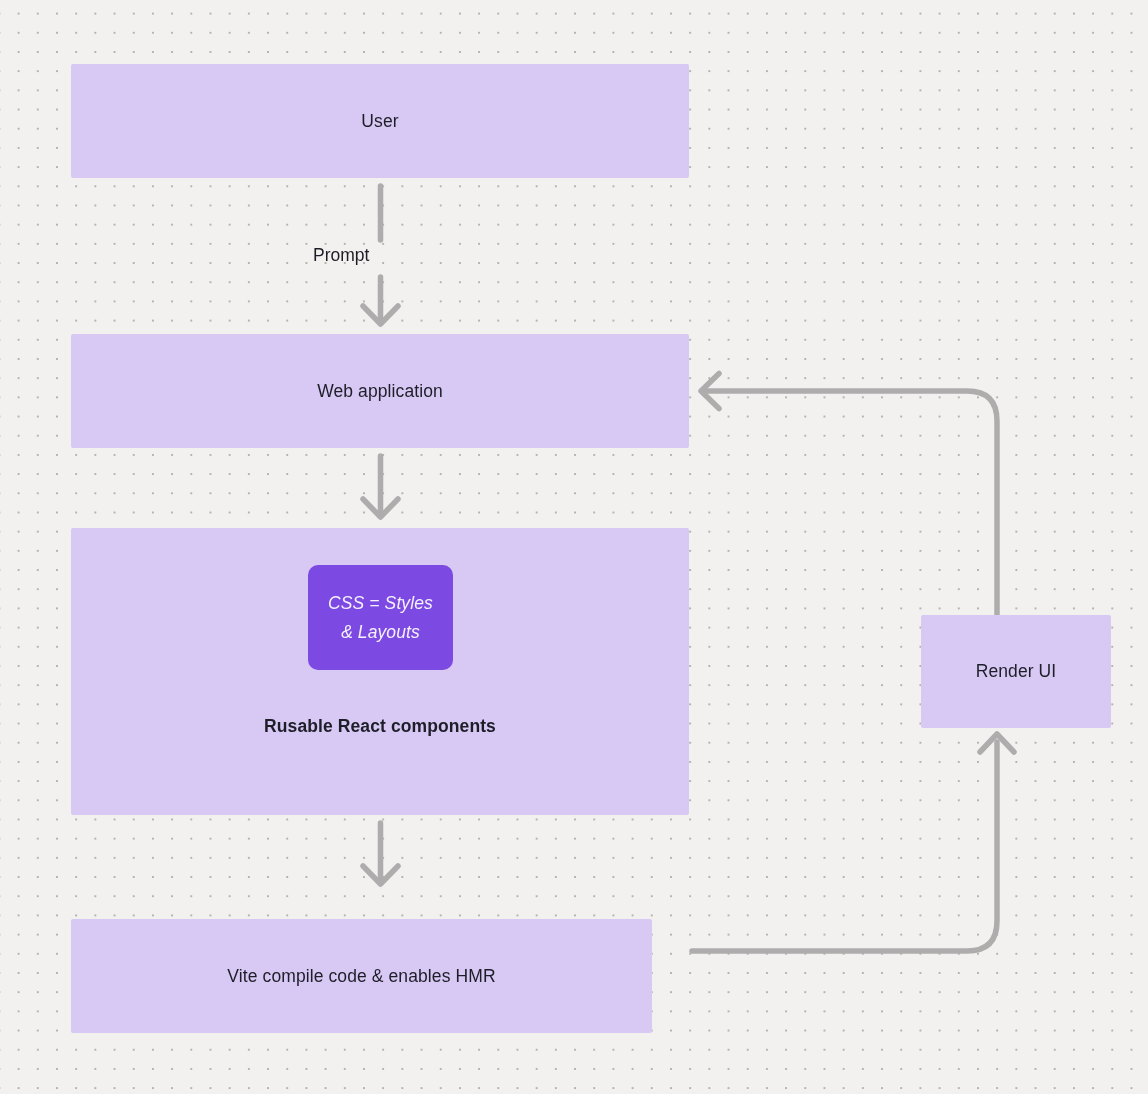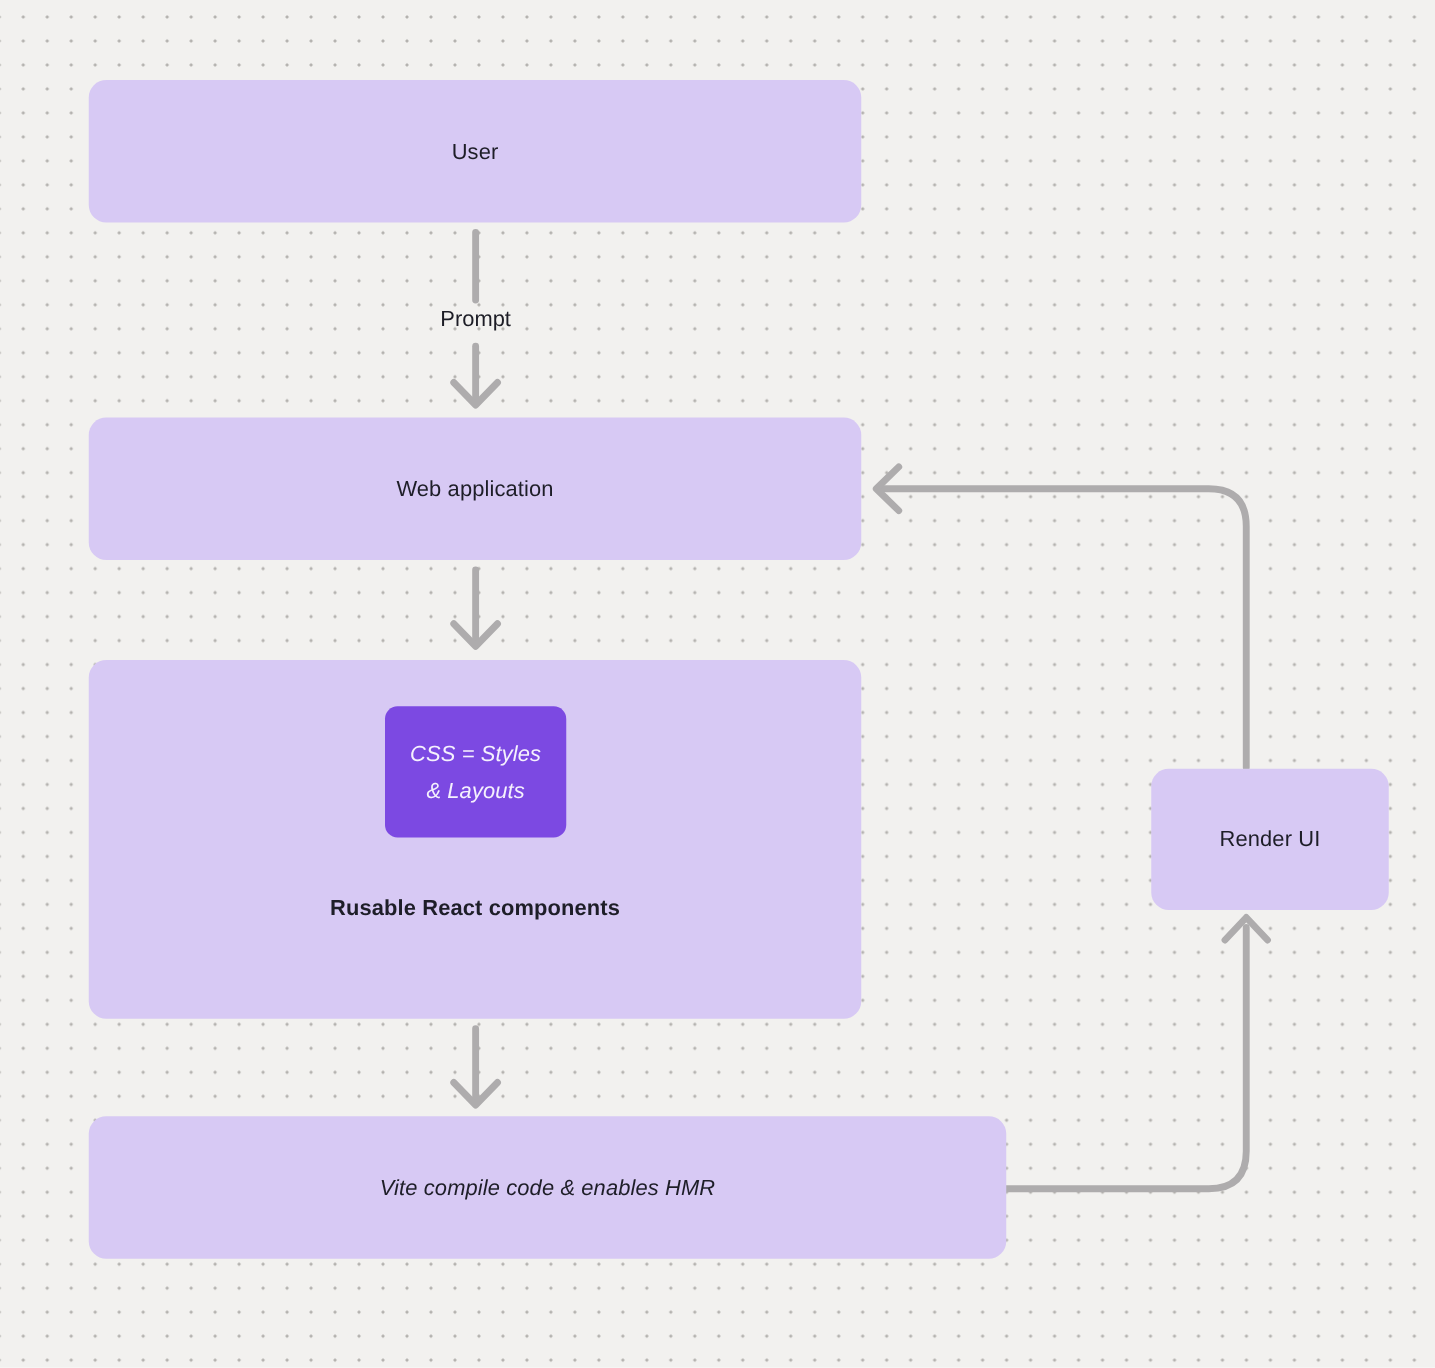--- a/index.html
+++ b/index.html
@@ -13,32 +13,32 @@
     width: 1148px;
     height: 1094px;
     background-color: #f2f1ef;
     background-image: radial-gradient(circle, #b4b2af 1.1px, rgba(180,178,175,0) 1.4px);
     background-size: 19.2px 19.2px;
     background-position: 9px 4px;
   }
   .node {
     position: absolute;
     background: #d7c9f4;
-    border-radius: 14px;
+    border-radius: 2px;
     display: flex;
     align-items: center;
     justify-content: center;
     color: #1e1e28;
     font-size: 17.5px;
     letter-spacing: 0.1px;
   }
   .node-user { left: 71px; top: 64px;  width: 618px; height: 114px; }
   .node-webapp { left: 71px; top: 334px; width: 618px; height: 114px; }
   .node-group { left: 71px; top: 528px; width: 618px; height: 287px; display: block; }
-  .node-vite { left: 71px; top: 893px; width: 734px; height: 114px; font-style: italic; }
+  .node-vite { left: 71px; top: 919px; width: 581px; height: 114px; }
   .node-render { left: 903px; top: 615px; width: 190px; height: 113px; margin-left: 18px; }
   .pill {
     position: absolute;
     top: 37px;
     width: 145px;
     height: 105px;
     background: #7c49e2;
     border-radius: 10px;
     display: flex;
     align-items: center;
@@ -61,21 +61,21 @@
     text-align: center;
     color: #1e1e28;
     font-size: 17.5px;
     font-weight: bold;
   }
   .edge-label {
     position: absolute;
     left: 313px;
     top: 245px;
     width: 135px;
-    text-align: center;
+    text-align: left;
     color: #1d1d26;
     font-size: 17.5px;
   }
   svg.connectors {
     position: absolute;
     left: 0; top: 0;
     width: 1148px; height: 1094px;
     pointer-events: none;
   }
   svg.connectors path {

